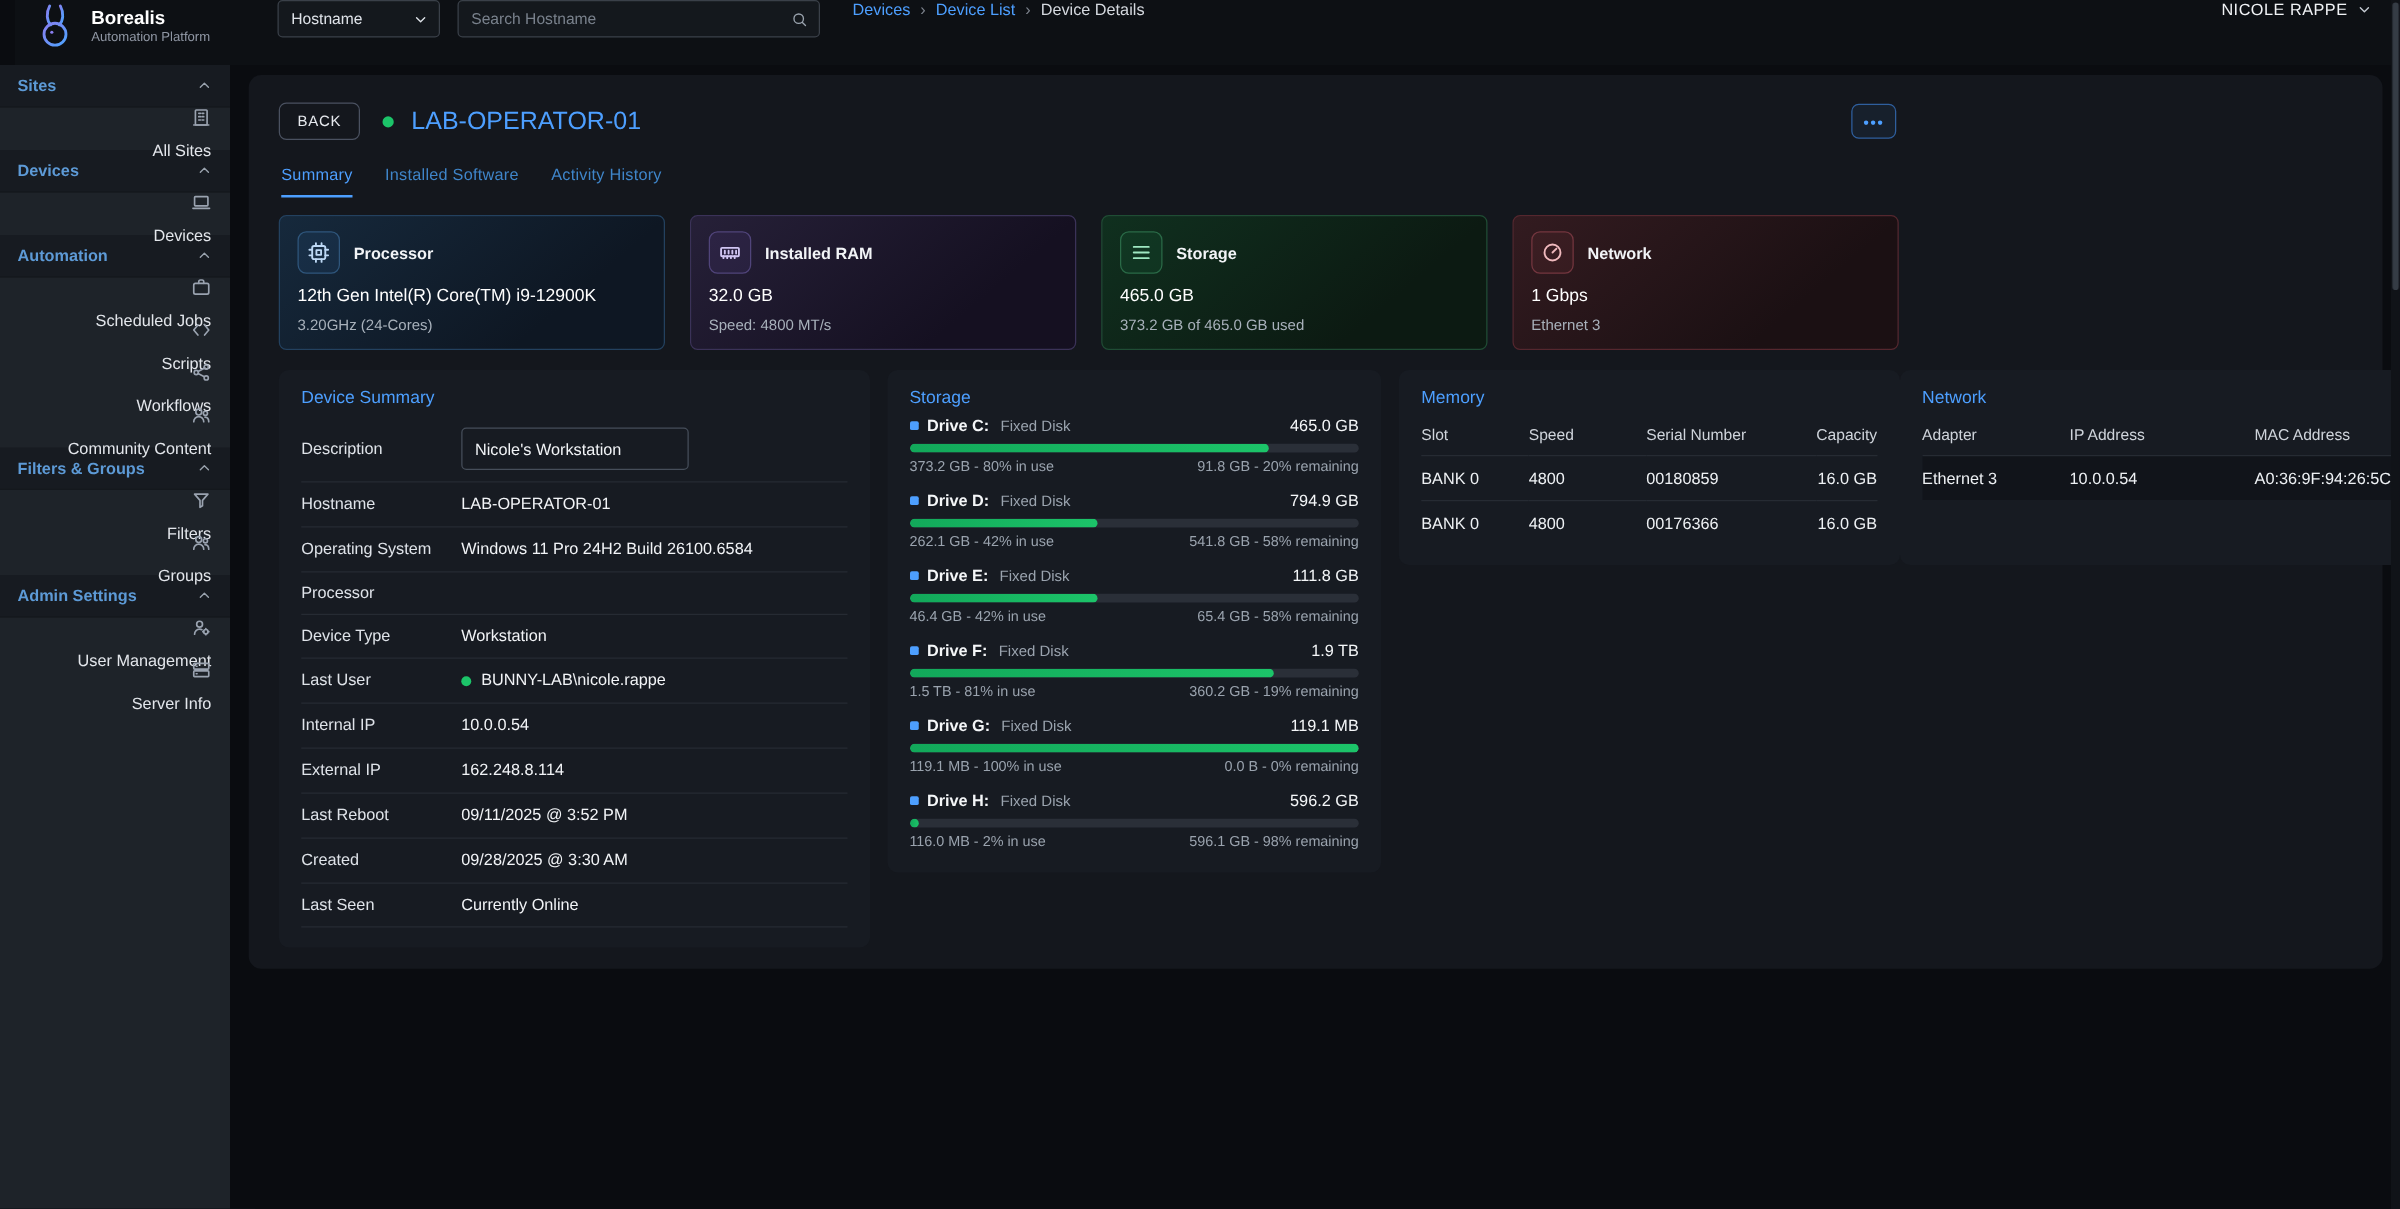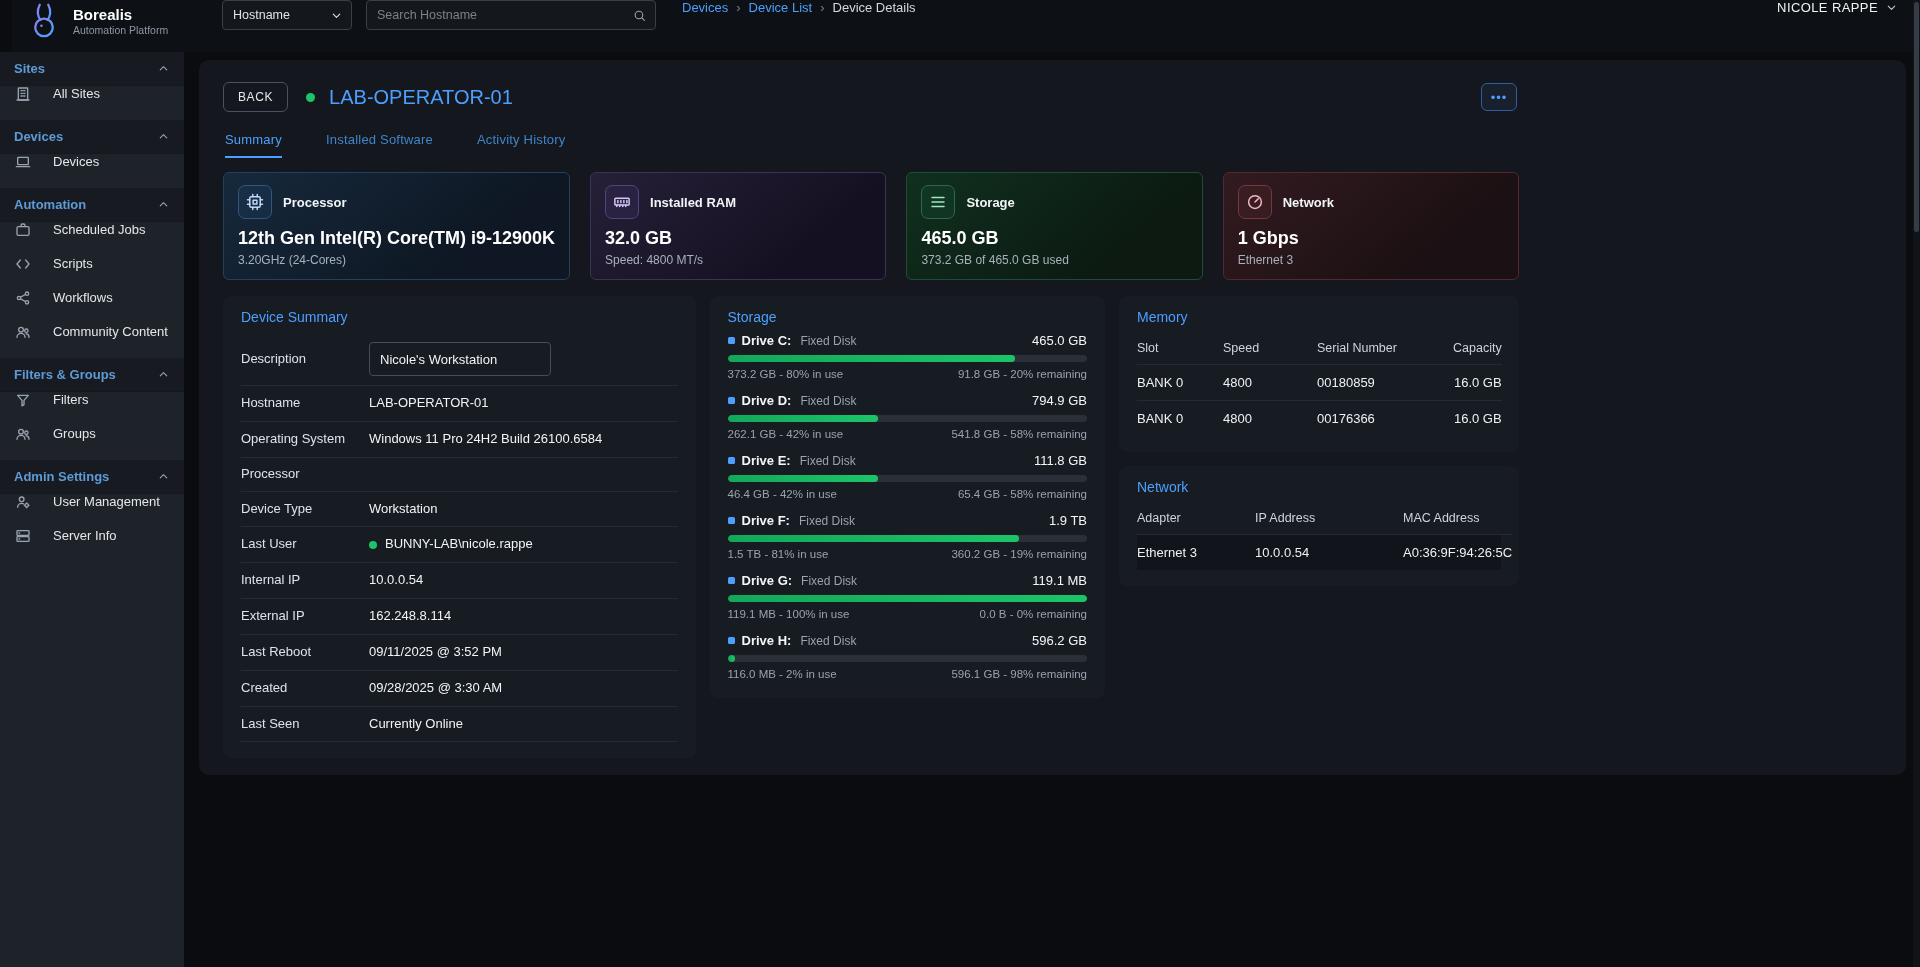--- a/index.html
+++ b/index.html
@@ -50,22 +50,22 @@
   .shell { display: flex; height: 915px; }
   .sidebar { width: 184px; flex-shrink: 0; background: #1e2329; }
   .side-header {
     height: 34px; display: flex; align-items: center; justify-content: space-between;
     padding: 0 14px; background: #171b21; color: #5d9ad6; font-size: 13px; font-weight: 600;
     cursor: pointer; border-bottom: 1px solid #141must8;
   }
   .side-header { border-bottom: 1px solid #14181d; }
   .side-header .chev { color: #9aa3ae; }
   .side-item {
-    height: 34px; display: flex; align-items: flex-start; gap: 22px; padding: 0 15px;
-    font-size: 13px; color: #e3e6eb; cursor: pointer;
+    height: 34px; display: flex; align-items: flex-end; gap: 11px; padding: 0 15px;
+    font-size: 13px; color: #e3e6eb; cursor: pointer; flex-direction: column;
   }
   .side-item .sicon { color: #9aa3b0; display: flex; }
 
   
   .main { flex: 1; padding: 8px 14px 0 15px; }
   .container { background: #14171d; border-radius: 10px; height: 715px; padding: 14px 14px 0; }
   .content { max-width: 1306px; }
 
   .head-row { display: flex; align-items: center; gap: 14px; padding: 8px 0 0 10px; }
   .back-btn {
@@ -75,31 +75,31 @@
   }
   .status-dot { width: 9px; height: 9px; border-radius: 50%; background: #1cc469; margin-left: 4px; }
   .device-title { font-size: 20px; color: #4d9fff; font-weight: 400; }
   .more-btn {
     margin-left: auto; margin-right: 2px; width: 36px; height: 28px; border-radius: 6px;
     border: 1px solid #2f5f9e; background: rgba(77,159,255,.07); color: #4d9fff;
     font-size: 13px; cursor: pointer; display:flex; align-items:center; justify-content:center;
     letter-spacing: 1px; font-family: inherit;
   }
 
-  .tabs { display: flex; gap: 44px; padding: 20px 0 0 12px; }
+  .tabs { display: flex; gap: 26px; padding: 20px 0 0 12px; }
   .tab { font-size: 13px; letter-spacing: .2px; color: #3f85c9; padding-bottom: 9px; cursor: pointer; }
   .tab.active { color: #4d9fff; border-bottom: 2px solid #4d9fff; }
 
   
   .cards { display: flex; gap: 20px; margin: 14px 0 0 10px; }
   .card { flex: 1; height: 108px; border-radius: 6px; padding: 12px 14px; display: flex; flex-direction: column; }
   .card-head { display: flex; align-items: center; gap: 11px; }
   .icon-box { width: 34px; height: 34px; border-radius: 7px; border: 1px solid; display:flex; align-items:center; justify-content:center; }
   .card-label { font-size: 13px; font-weight: bold; color: #f2f4f7; }
-  .card-value { font-size: 18px; color: #ffffff; margin-top: 9px; white-space: nowrap; font-weight: bold; }
+  .card-value { font-size: 14px; color: #ffffff; margin-top: 9px; white-space: nowrap; }
   .card-footer { margin-top: auto; font-size: 12px; color: #a8b1bb; }
   .card.cpu { background: linear-gradient(140deg, #16293c 0%, #0e1723 72%); border: 1px solid #23415f; }
   .card.cpu .icon-box { border-color: #2f567c; color: #bdd8f5; background: rgba(77,159,255,.07); }
   .card.ram { background: linear-gradient(140deg, #262038 0%, #151021 72%); border: 1px solid #3b3258; }
   .card.ram .icon-box { border-color: #50447a; color: #d0c5f2; background: rgba(150,120,255,.07); }
   .card.sto { background: linear-gradient(140deg, #10301f 0%, #0c1a12 72%); border: 1px solid #1f4d34; }
   .card.sto .icon-box { border-color: #2a6a47; color: #9fe8c2; background: rgba(40,200,120,.07); }
   .card.net { background: linear-gradient(140deg, #331b20 0%, #1b1013 72%); border: 1px solid #55272e; }
   .card.net .icon-box { border-color: #74363f; color: #f0b9bd; background: rgba(240,100,110,.06); }
 
@@ -125,21 +125,21 @@
   .drive:last-child { margin-bottom: 2px; }
   .drive-head { display: flex; align-items: center; gap: 7px; }
   .bullet { width: 7px; height: 7px; border-radius: 1.5px; background: #4d9fff; flex-shrink: 0; }
   .drive-name { font-size: 13px; font-weight: bold; color: #f4f6f8; }
   .drive-type { font-size: 12px; color: #9aa3ae; margin-left: 2px; }
   .drive-size { margin-left: auto; font-size: 13px; color: #f4f6f8; }
   .bar { height: 7px; background: #2a2f38; border-radius: 4px; margin: 7px 0 6px; overflow: hidden; }
   .fill { height: 100%; background: linear-gradient(90deg, #12a85a, #1cc469); border-radius: 4px; }
   .drive-stats { display: flex; justify-content: space-between; font-size: 11.5px; color: #9aa3ae; }
 
-  .right-col { width: 400px; display: flex; flex-direction: column; gap: 14px; }
+  .right-col { width: 400px; display: flex; flex-direction: row; }
   .grid4 { display: grid; grid-template-columns: 86px 94px 136px 1fr; }
   .grid3 { display: grid; grid-template-columns: 118px 148px 1fr; }
   .th { font-size: 12.5px; color: #cfd4db; padding: 8px 0 9px; }
   .td { font-size: 13px; color: #eef1f4; padding: 10px 0; border-top: 1px solid #262b33; }
   .t-right { text-align: right; }
   .net-data { background: #11141a; }
   .net-data .td { border-top: 1px solid #262b33; padding-left: 0; }
 
   
   .scrollbar { position: fixed; top: 0; right: 0; width: 7px; height: 967px; background: #101318; }

